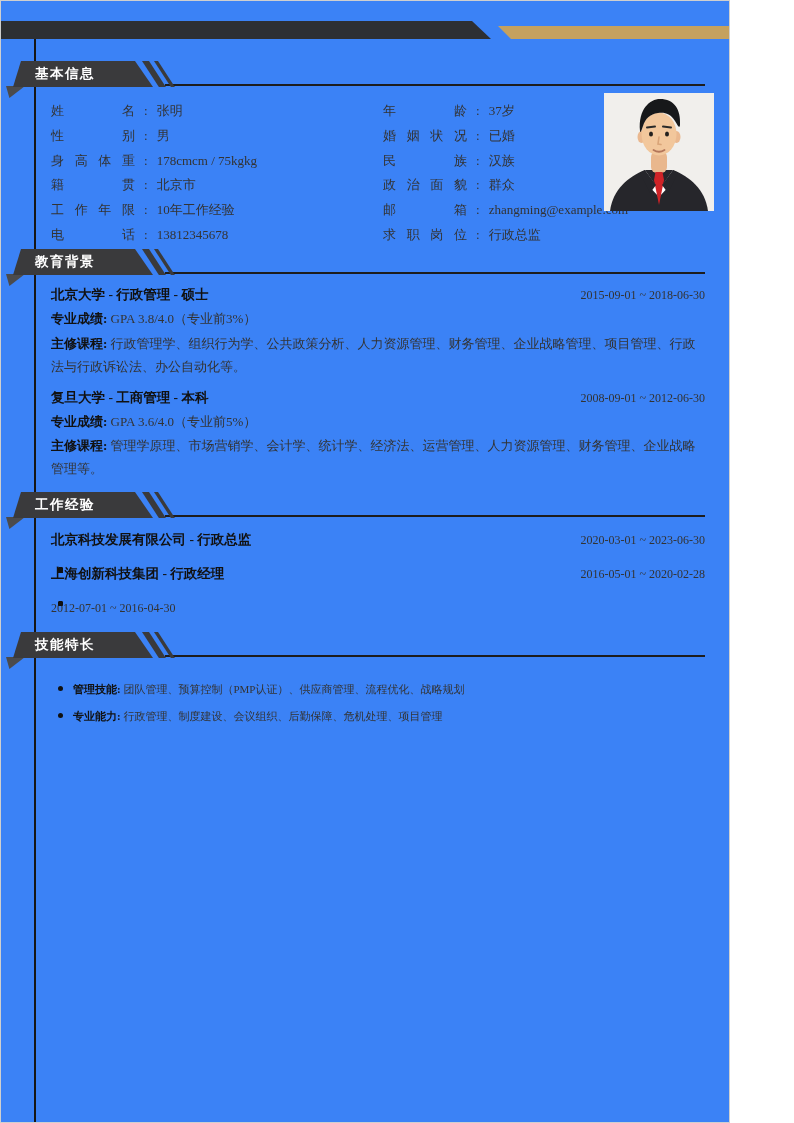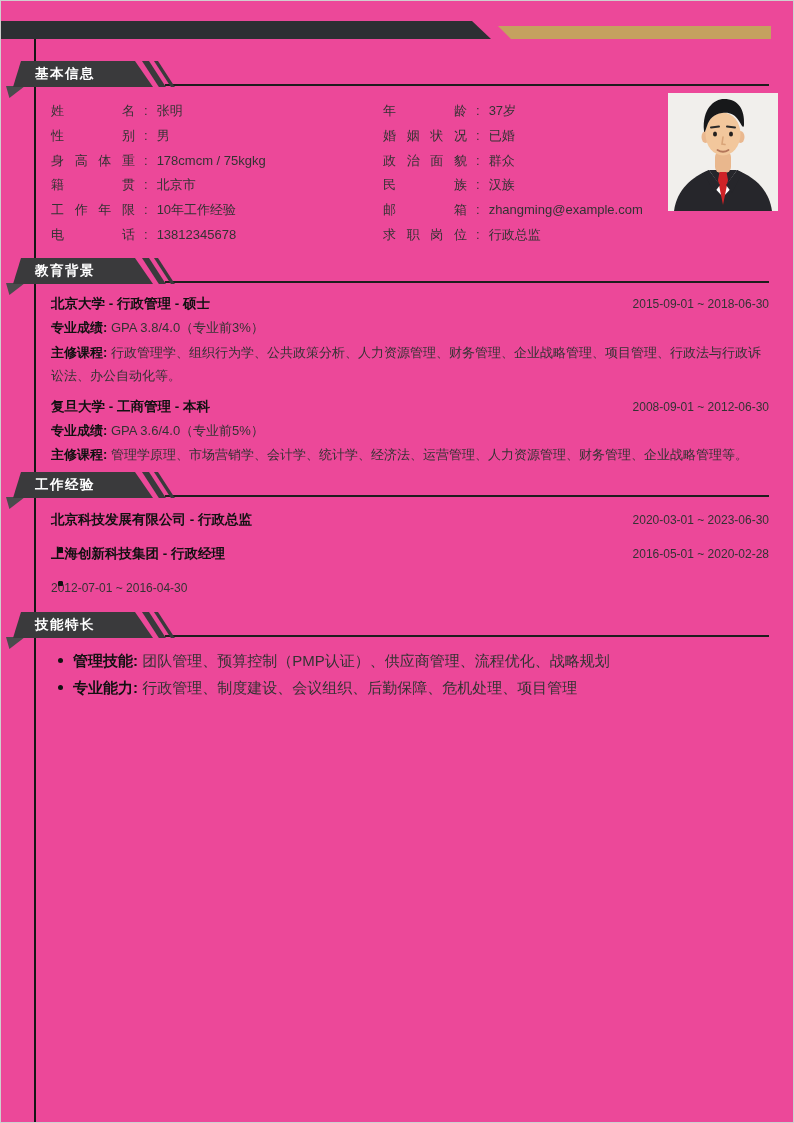--- a/index.html
+++ b/index.html
@@ -1,19 +1,19 @@
 <!DOCTYPE html>
 <html><head>
 <meta charset="utf-8">
 <style>
   html,body{margin:0;padding:0;background:#fff;}
   .page{
-    position:relative;width:794px;height:1123px;background:#ec4899;
+    position:relative;width:730px;height:1123px;background:#3b82f6;
     border:1px solid #cfcfcf;box-sizing:border-box;overflow:hidden;
-    font-family:Liberation Sans, sans-serif;color:#333;
+    font-family:Liberation Serif, serif;color:#333;
   }
   
   .banner-dark{position:absolute;top:20px;left:0;width:490px;height:18px;background:#2d2f33;
     clip-path:polygon(0 0,471px 0,490px 100%,0 100%);}
   .banner-gold{position:absolute;top:25px;left:497px;width:273px;height:13px;background:#c5a15f;
     clip-path:polygon(0 0,100% 0,100% 100%,13px 100%);}
   .vline{position:absolute;left:33px;top:38px;bottom:0;width:2px;background:#161616;}
 
   .content{position:absolute;left:0;top:0;width:100%;}
 
@@ -45,32 +45,32 @@
 
   
   .entry{margin:0 24px 0 50px;font-size:13px;}
   .entry-head{display:flex;justify-content:space-between;align-items:flex-end;line-height:24px;}
   .entry-title{font-weight:bold;color:#111;font-size:13.5px;}
   .entry-date{font-weight:normal;color:#333;font-size:12px;white-space:nowrap;}
   .edu-line{line-height:24.5px;}
   .b{font-weight:bold;color:#111;}
   .courses{line-height:23px;margin-bottom:2px;}
 
-  .sec-edu .sec-header{margin-top:9px;}
+  .sec-edu .sec-header{margin-top:0;}
   .edu-entry{margin-top:8px;}
 
-  .sec-work .sec-header{margin-top:6px;}
+  .sec-work .sec-header{margin-top:12px;}
   .job{margin:10px 24px 0 50px;font-size:13px;}
   .job .entry-head{margin-bottom:7px;}
   .bullets{list-style:none;margin:0;padding:0;}
   .bullet{position:relative;padding-left:22px;line-height:22px;margin-bottom:4.5px;color:#333;}
   .dot{position:absolute;left:7px;top:8px;width:5px;height:5px;border-radius:50%;background:#111;}
 
   .sec-skills .sec-header{margin-top:12px;}
-  .skills-list{margin:12px 24px 0 50px;font-size:15px;}
+  .skills-list{margin:20px 24px 0 50px;font-size:11px;}
 </style>
 </head>
 <body>
 
 <div class="page">
   <div class="banner-dark"></div>
   <div class="banner-gold"></div>
   <div class="vline"></div>
 
   <div class="content">
@@ -116,25 +116,25 @@
 
               <div class="info-row">
                 <span class="flabel">年龄</span><span class="colon">:</span><span class="fval">37岁</span>
               </div>
 
               <div class="info-row">
                 <span class="flabel">婚姻状况</span><span class="colon">:</span><span class="fval">已婚</span>
               </div>
 
               <div class="info-row">
+                <span class="flabel">民族</span><span class="colon">:</span><span class="fval">汉族</span>
+              </div>
+
+              <div class="info-row">
                 <span class="flabel">政治面貌</span><span class="colon">:</span><span class="fval">群众</span>
-              </div>
-
-              <div class="info-row">
-                <span class="flabel">民族</span><span class="colon">:</span><span class="fval">汉族</span>
               </div>
 
               <div class="info-row">
                 <span class="flabel">邮箱</span><span class="colon">:</span><span class="fval">zhangming@example.com</span>
               </div>
 
               <div class="info-row">
                 <span class="flabel">求职岗位</span><span class="colon">:</span><span class="fval">行政总监</span>
               </div>
             </div>

